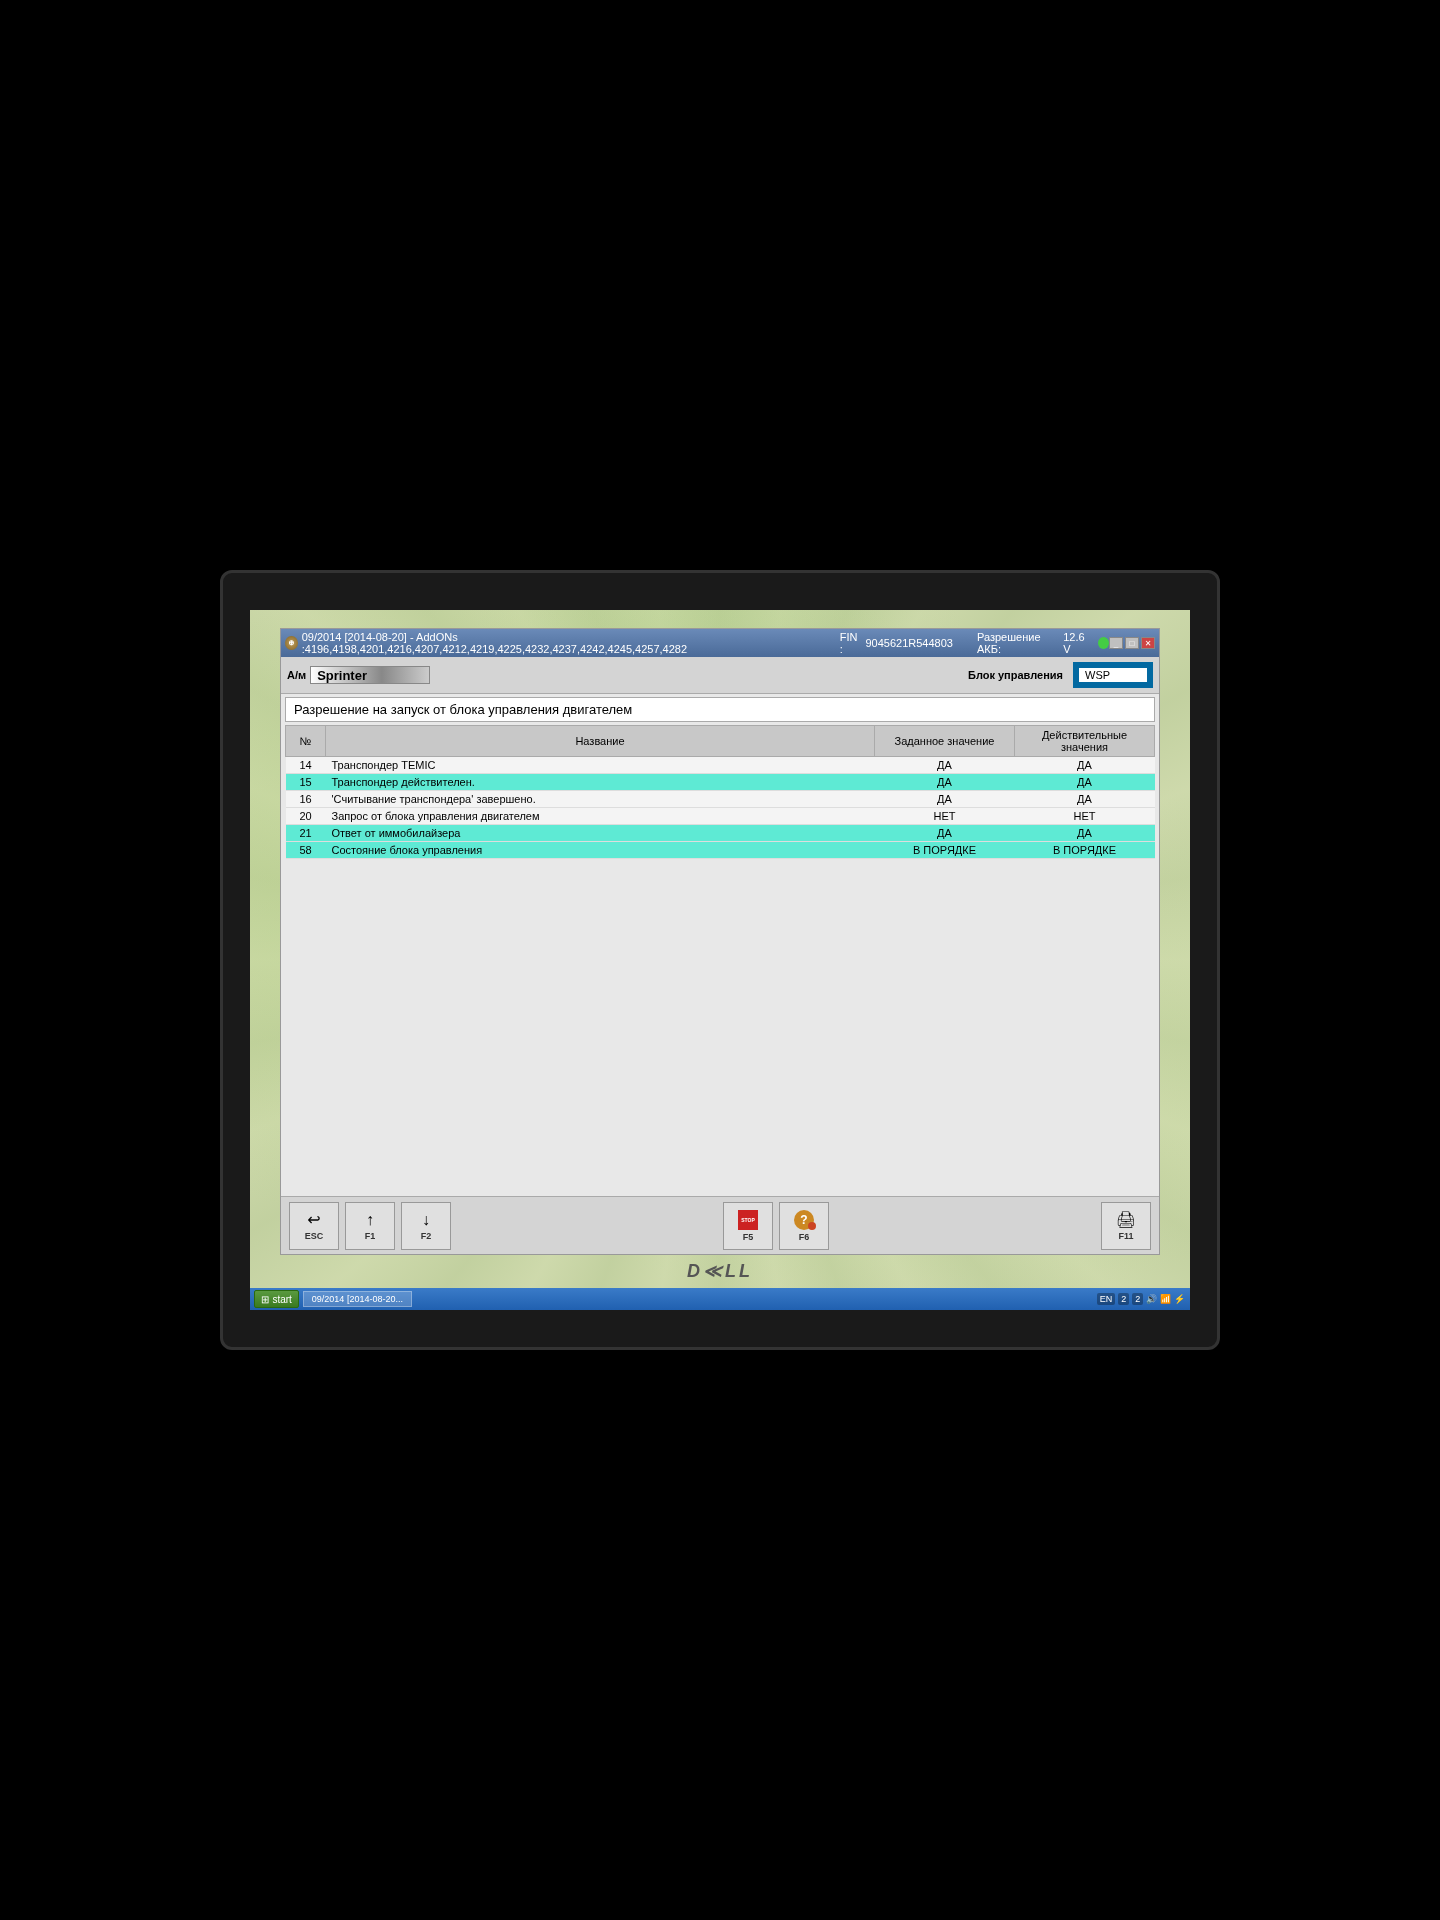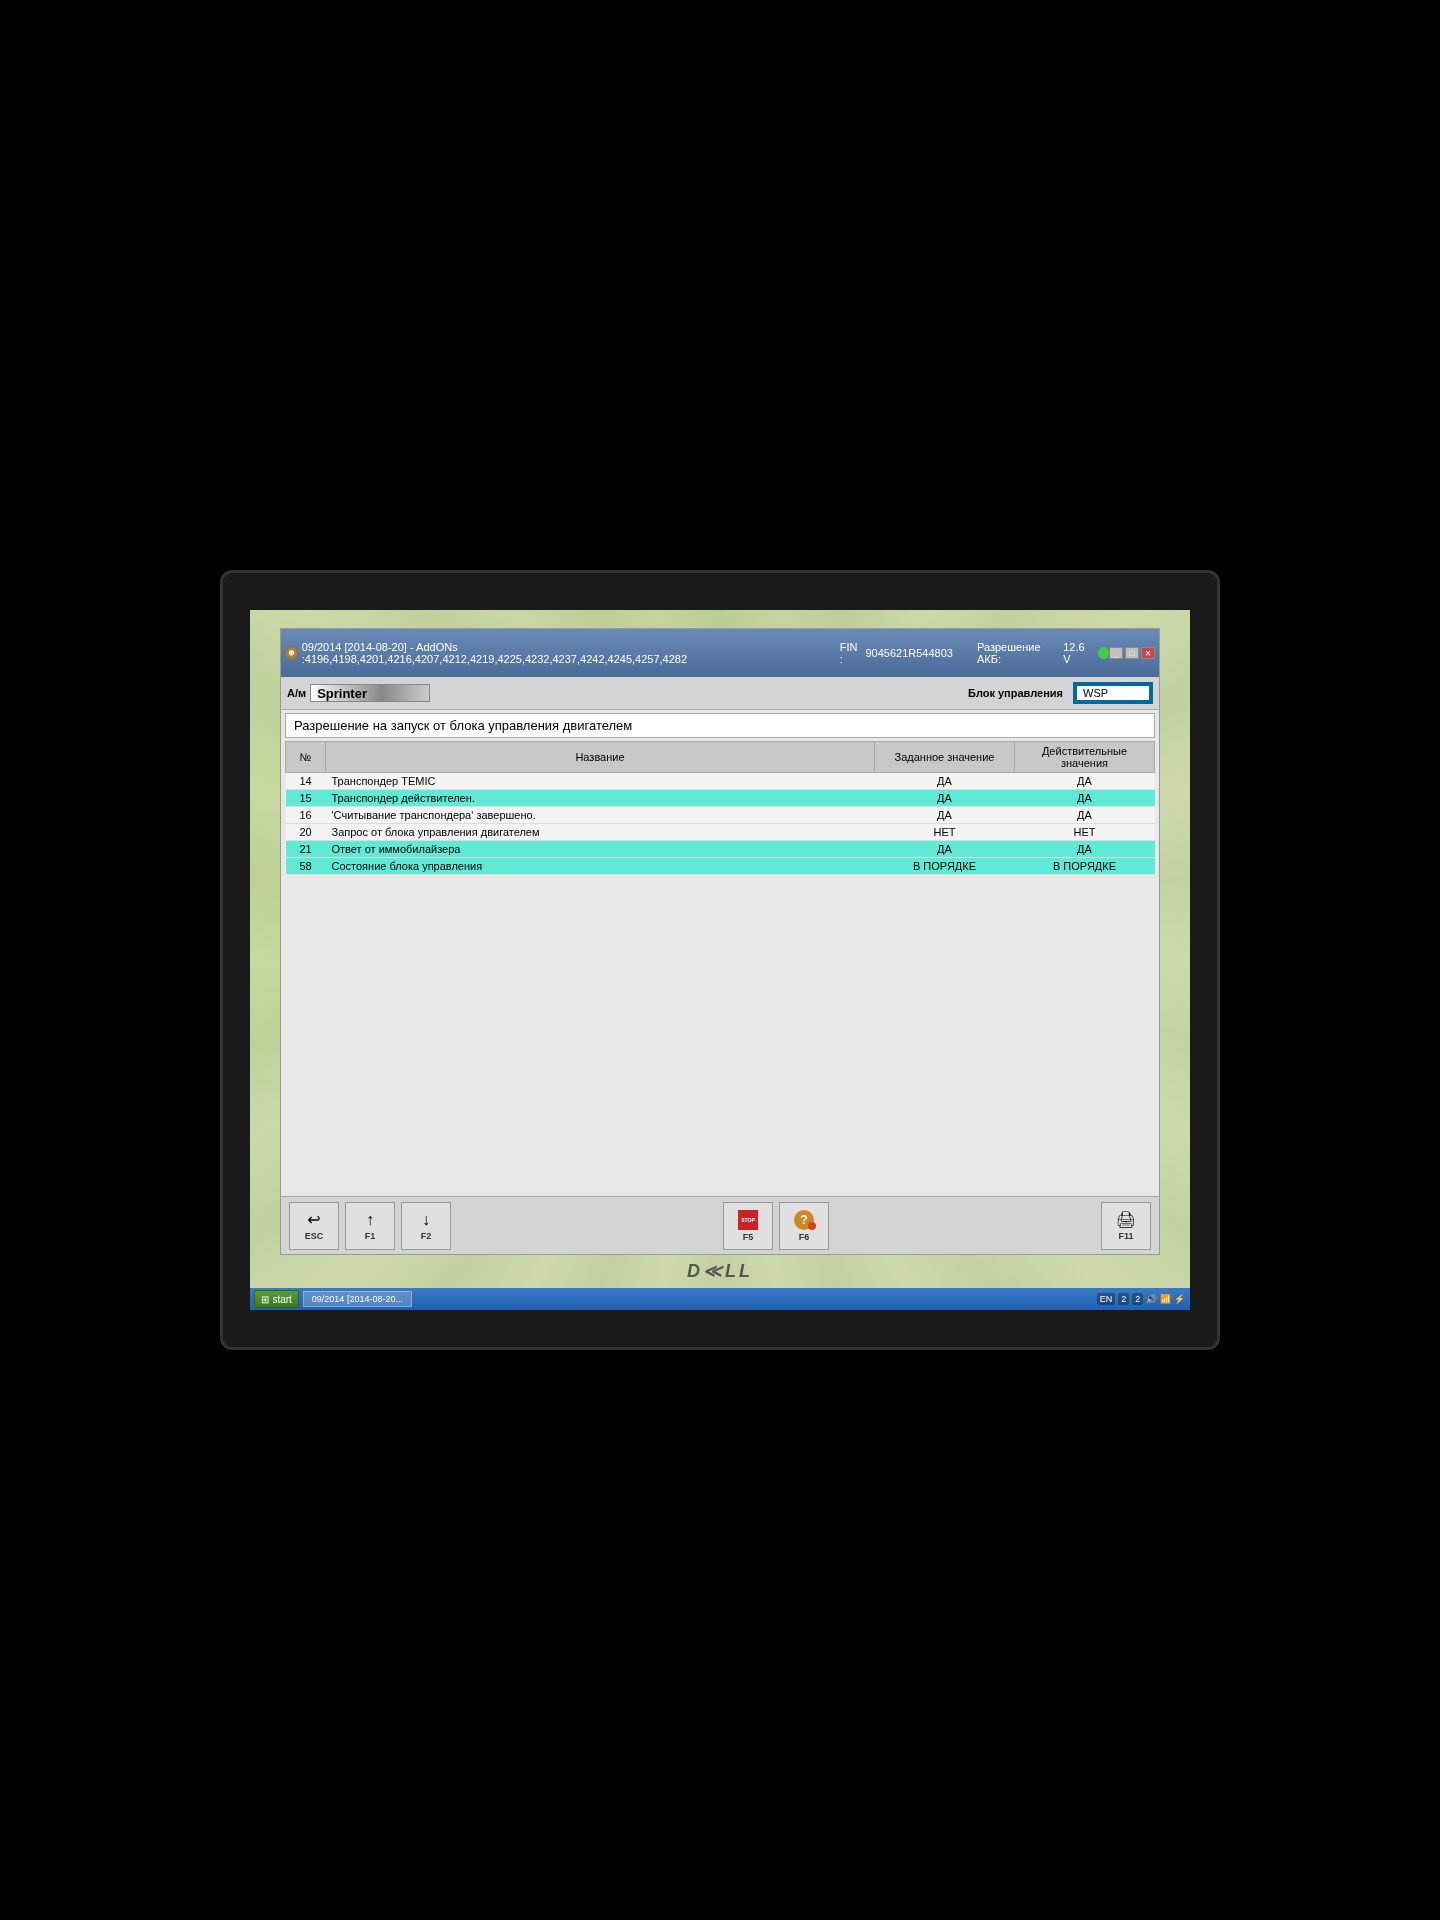--- a/index.html
+++ b/index.html
@@ -60,21 +60,21 @@
       border: 1px solid #999;
       z-index: 1;
       display: flex;
       flex-direction: column;
     }
 
     .title-bar {
       background: linear-gradient(to bottom, #6a8ab8, #4a6a98);
       color: white;
       font-size: 11px;
-      padding: 12px 4px;
+      padding: 2px 4px;
       display: flex;
       align-items: center;
       min-height: 18px;
     }
 
     .title-bar-left {
       display: flex;
       align-items: center;
       gap: 4px;
     }
@@ -138,21 +138,21 @@
       gap: 4px;
     }
 
     .field-label {
       font-weight: bold;
       font-size: 11px;
     }
 
     .field-value {
       background: white;
-      border: 4px solid #0369a1;
+      border: 6px solid #0369a1;
       padding: 1px 6px;
       font-size: 11px;
       min-width: 80px;
     }
 
     .field-value-sprinter {
       background: linear-gradient(to right, white, #d4d4d4, #b0b0b0, #888, #aaa, #ccc);
       border: 1px solid #888;
       padding: 1px 6px;
       font-size: 11px;

